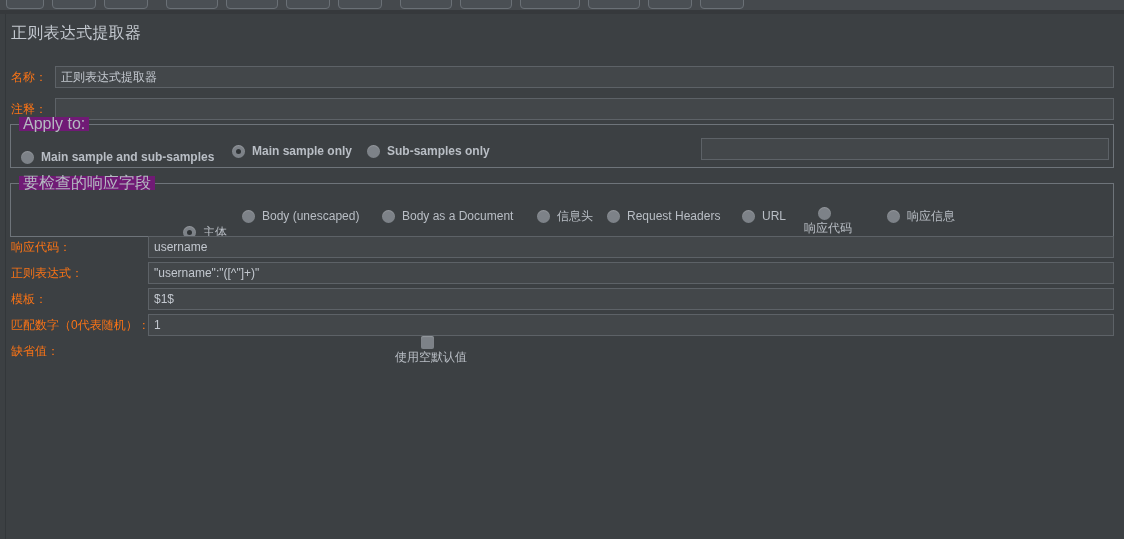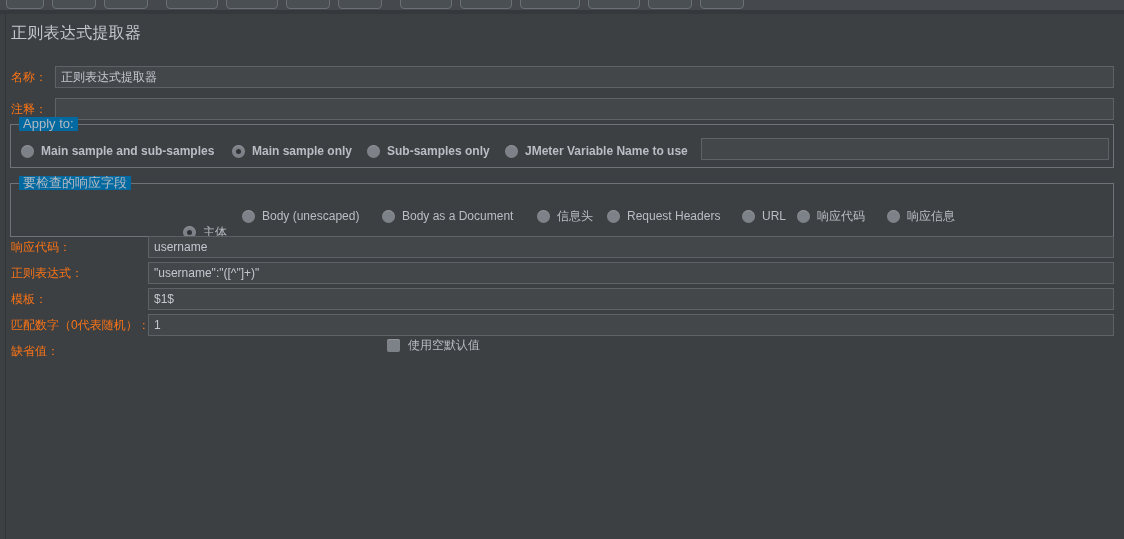--- a/index.html
+++ b/index.html
@@ -94,23 +94,23 @@
   
   .group {
     position: absolute;
     box-sizing: border-box;
     border: 1px solid #6e747a;
   }
   .group-title {
     position: absolute;
     top: -8px;
     left: 8px;
-    background: #0369a1;
+    background: #701a75;
     padding: 0 4px;
-    font-size: 13px;
+    font-size: 16px;
     color: #b4b9c0;
     line-height: 14px;
     white-space: nowrap;
   }
 
   
   .radio-item {
     position: absolute;
     display: flex;
     align-items: center;
@@ -141,20 +141,21 @@
   }
   .radio-label.normal { font-weight: normal; }
 
   
   .checkbox-item {
     position: absolute;
     display: flex;
     align-items: center;
     white-space: nowrap;
     height: 18px;
+    flex-direction: column;
   }
   .cb-box {
     width: 13px; height: 13px;
     background: #7d8288;
     border-radius: 2px;
     box-shadow: inset 0 1px 1px rgba(255,255,255,0.18);
     flex: 0 0 auto;
   }
   .cb-label {
     margin-left: 8px;
@@ -188,39 +189,35 @@
 
   <span class="lbl" style="left:11px; top:52px;">名称：</span>
   <div class="tf" style="left:55px; top:52px; width:1059px;">正则表达式提取器</div>
 
   <span class="lbl" style="left:11px; top:84px;">注释：</span>
   <div class="tf" style="left:55px; top:84px; width:1059px;"></div>
 
   <div class="group" style="left:10px; top:110px; width:1104px; height:44px;">
     <span class="group-title">Apply to:</span>
 
-    <div class="radio-item" style="left:10px; top:17px;text-align:right;">
+    <div class="radio-item" style="left:10px; top:23px;text-align:right;">
       <span class="radio-dot"></span>
       <span class="radio-label">Main sample and sub-samples</span>
     </div>
 
     <div class="radio-item" style="left:221px; top:17px;">
       <span class="radio-dot sel"></span>
       <span class="radio-label">Main sample only</span>
     </div>
 
     <div class="radio-item" style="left:356px; top:17px;">
       <span class="radio-dot"></span>
       <span class="radio-label">Sub-samples only</span>
     </div>
 
-    <div class="radio-item" style="left:494px; top:17px;">
-      <span class="radio-dot"></span>
-      <span class="radio-label">JMeter Variable Name to use</span>
-    </div>
 
     <div class="tf" style="left:690px; top:13px; width:408px;"></div>
   </div>
 
   <div class="group" style="left:10px; top:169px; width:1104px; height:54px;">
     <span class="group-title">要检查的响应字段</span>
 
     <div class="radio-item" style="left:172px; top:23px;margin-top:16px;">
       <span class="radio-dot sel"></span>
       <span class="radio-label normal">主体</span>
@@ -244,21 +241,21 @@
     <div class="radio-item" style="left:596px; top:23px;">
       <span class="radio-dot"></span>
       <span class="radio-label normal">Request Headers</span>
     </div>
 
     <div class="radio-item" style="left:731px; top:23px;">
       <span class="radio-dot"></span>
       <span class="radio-label normal">URL</span>
     </div>
 
-    <div class="radio-item" style="left:786px; top:23px;">
+    <div class="radio-item" style="left:786px; top:23px;flex-direction:column;">
       <span class="radio-dot"></span>
       <span class="radio-label normal">响应代码</span>
     </div>
 
     <div class="radio-item" style="left:876px; top:23px;">
       <span class="radio-dot"></span>
       <span class="radio-label normal">响应信息</span>
     </div>
   </div>
 

